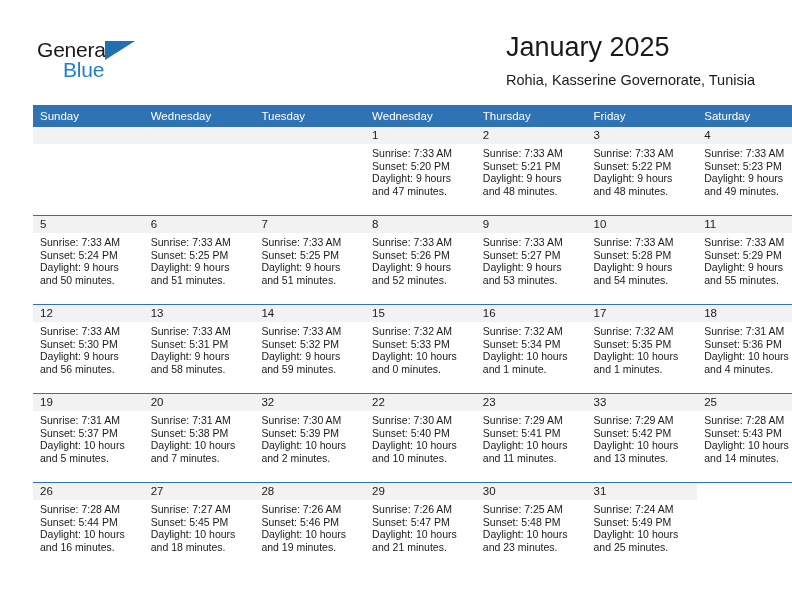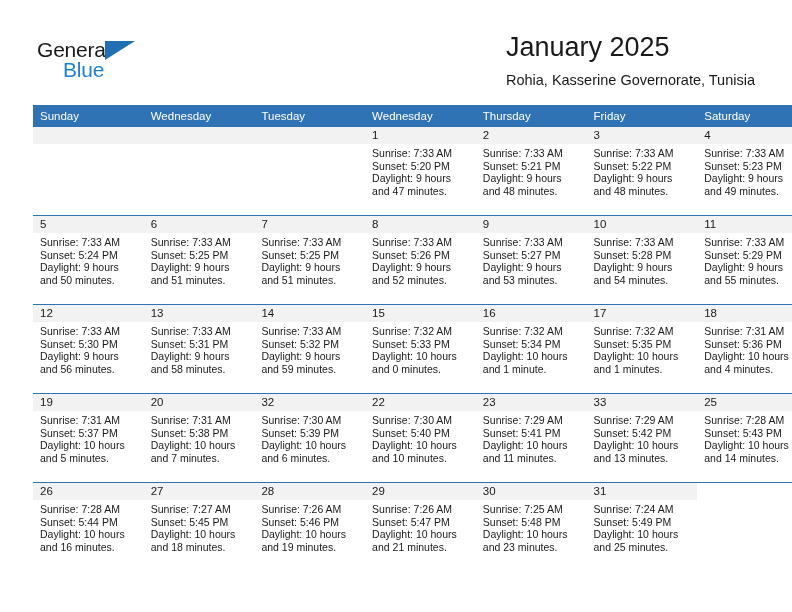--- a/index.html
+++ b/index.html
@@ -374,21 +374,21 @@
               <div>Daylight: 10 hours</div>
               <div>and 7 minutes.</div>
             </div>
           </td>
           <td class="cell">
             <div class="daynum-strip">32</div>
             <div class="cell-body">
               <div>Sunrise: 7:30 AM</div>
               <div>Sunset: 5:39 PM</div>
               <div>Daylight: 10 hours</div>
-              <div>and 6 minutes.</div>
+              <div>and 2 minutes.</div>
             </div>
           </td>
           <td class="cell">
             <div class="daynum-strip">22</div>
             <div class="cell-body">
               <div>Sunrise: 7:30 AM</div>
               <div>Sunset: 5:40 PM</div>
               <div>Daylight: 10 hours</div>
               <div>and 10 minutes.</div>
             </div>

